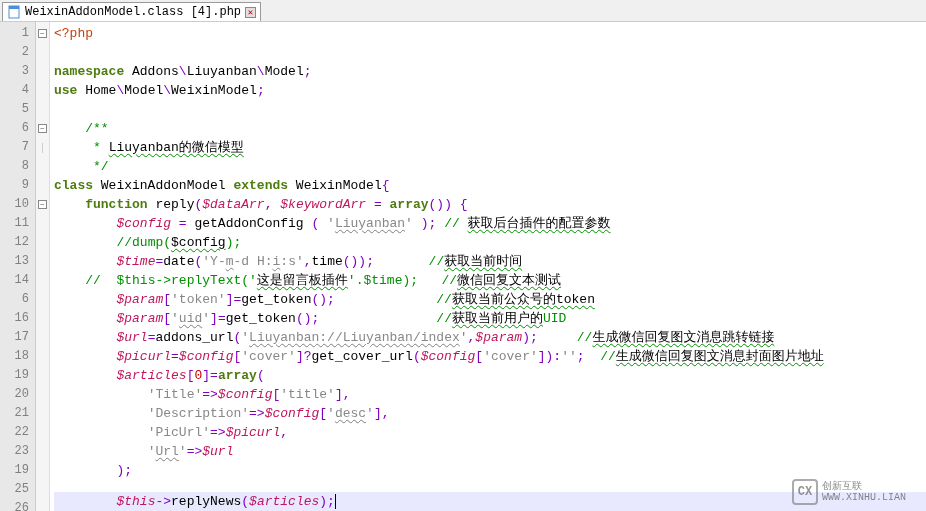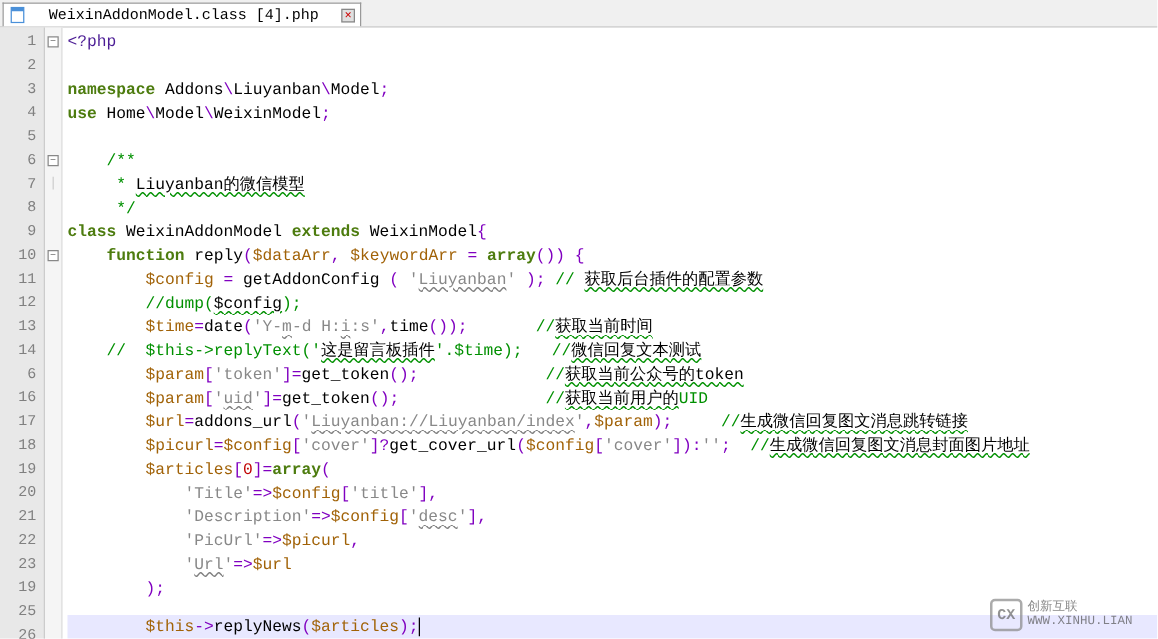--- a/index.html
+++ b/index.html
@@ -1,32 +1,32 @@
 <!DOCTYPE html>
 <html><head>
 <meta charset="utf-8">
 <style>
 * { margin: 0; padding: 0; box-sizing: border-box; }
 body { font-family: Consolas, "Courier New", monospace; font-size: 13px; background: #fff; width: 926px; height: 511px; overflow: hidden; position: relative; }
 .tab-bar { height: 22px; background: #f0f0f0; border-bottom: 1px solid #ccc; display: flex; align-items: stretch; padding-left: 2px; }
-.tab { display: flex; align-items: center; background: #fff; border: 1px solid #999; border-bottom: none; padding: 0 4px 0 4px; gap: 18px; font-size: 12px; margin-top: 2px; }
+.tab { display: flex; align-items: center; background: #fff; border: 1px solid #999; border-bottom: none; padding: 0 4px 0 4px; gap: 4px; font-size: 12px; margin-top: 2px; }
 .tab-icon { width: 14px; height: 14px; display: inline-block; }
 .tab-close { width: 11px; height: 11px; background: #e0e0e0; border: 1px solid #888; display: flex; align-items: center; justify-content: center; font-size: 9px; color: #c00; cursor: pointer; }
 .editor { display: flex; height: calc(100% - 22px); position: relative; }
 .gutter { width: 36px; background: #e8e8e8; border-right: 1px solid #ccc; text-align: right; padding-right: 6px; color: #808080; font-size: 12px; line-height: 19px; padding-top: 2px; }
 .fold-col { width: 14px; background: #f5f5f5; border-right: 1px solid #ddd; line-height: 19px; padding-top: 2px; text-align: center; font-size: 10px; color: #666; }
 .fold-box { width: 9px; height: 9px; border: 1px solid #888; display: inline-flex; align-items: center; justify-content: center; font-size: 8px; line-height: 7px; margin-top: 5px; background: #fff; }
 .fold-line { color: #bbb; font-size: 9px; }
 .code { flex: 1; padding-top: 2px; padding-left: 4px; line-height: 19px; white-space: pre; overflow: hidden; }
 .line { height: 19px; display: block; }
 .line.hl { background: #e8e8ff; margin-top: 12px; }
-.p-tag { color: #4c1d95; }
+.p-tag { color: #c2410c; }
 .p-kw { color: #4d7c0f; font-weight: bold; }
 .p-id { color: #000; }
-.p-var { color: #a16207; }
+.p-var { color: #be185d; font-style: italic; }
 .p-num { color: #c00000; }
 .p-com { color: #009000; }
 .p-op { color: #8000c0; }
 .p-sq { color: #888; }
 .p-wavy-str { color: #888; text-decoration: underline wavy #808080; text-decoration-thickness: 1px; text-underline-offset: 2px; }
 .p-cn { color: #000000; text-decoration: underline wavy #009000; text-decoration-thickness: 1px; text-underline-offset: 2px; }
 .caret { display: inline-block; width: 1px; height: 15px; background: #000; vertical-align: middle; }
 .watermark { position: absolute; bottom: 6px; right: 20px; display: flex; align-items: center; gap: 4px; opacity: 0.7; font-size: 11px; color: #555; }
 .watermark-logo { width: 26px; height: 26px; border: 2px solid #888; border-radius: 4px; display: flex; align-items: center; justify-content: center; font-weight: bold; color: #666; font-size: 12px; }
 .watermark-txt { display: flex; flex-direction: column; line-height: 1.1; font-size: 10px; }

